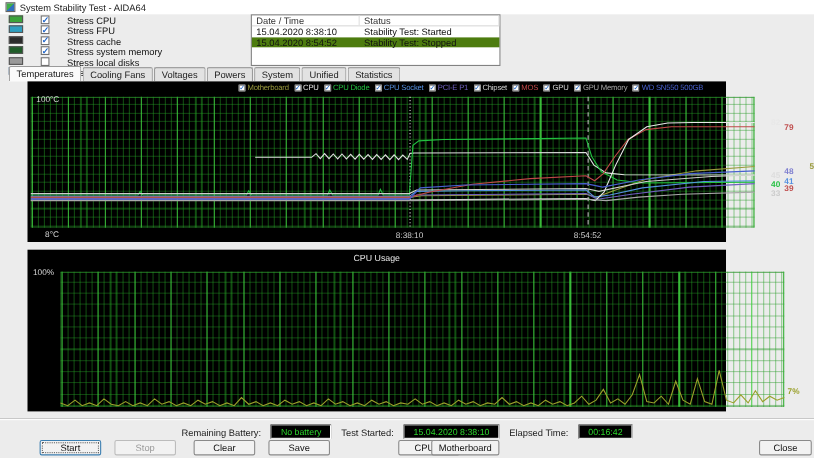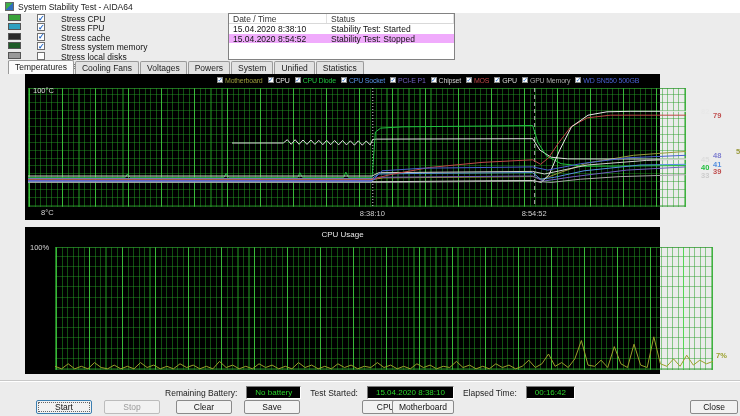--- a/index.html
+++ b/index.html
@@ -27,21 +27,21 @@
                        color:#1a62c8; font-weight:bold; }
   .stress-label { font-size:8.5px; }
 
   
   .event-table { position:absolute; left:228px; top:13px; width:227px; height:47px;
                  background:#fff; border:1px solid #828282; font-size:8.5px; }
   .et-header { display:flex; height:10px; border-bottom:1px solid #d9d9d9; color:#333; }
   .et-header > div { padding:0 4px; border-right:1px solid #e0e0e0; }
   .et-col1 { width:98px; flex:0 0 auto; } .et-col2 { flex:1; }
   .et-row { display:flex; height:9.5px; }
-  .et-row.selected { background:#f0abfc; }
+  .et-row.selected { background:#4d7c0f; }
   .et-row > div { padding:0 4px; }
 
   
   .tabs { position:absolute; left:8px; top:61px; height:13px; display:flex; align-items:flex-end; }
   .tab { padding:1px 6px 1px 6px; font-size:8.5px; border:1px solid #9a9a9a; border-bottom:none;
          background:#e2e2e2; color:#222; margin-right:1px; border-radius:2px 2px 0 0; }
   .tab.active { background:#fbfbfb; padding-bottom:2px; }
 
   
   .panel { position:absolute; left:25px; width:635px; background:#000; }

